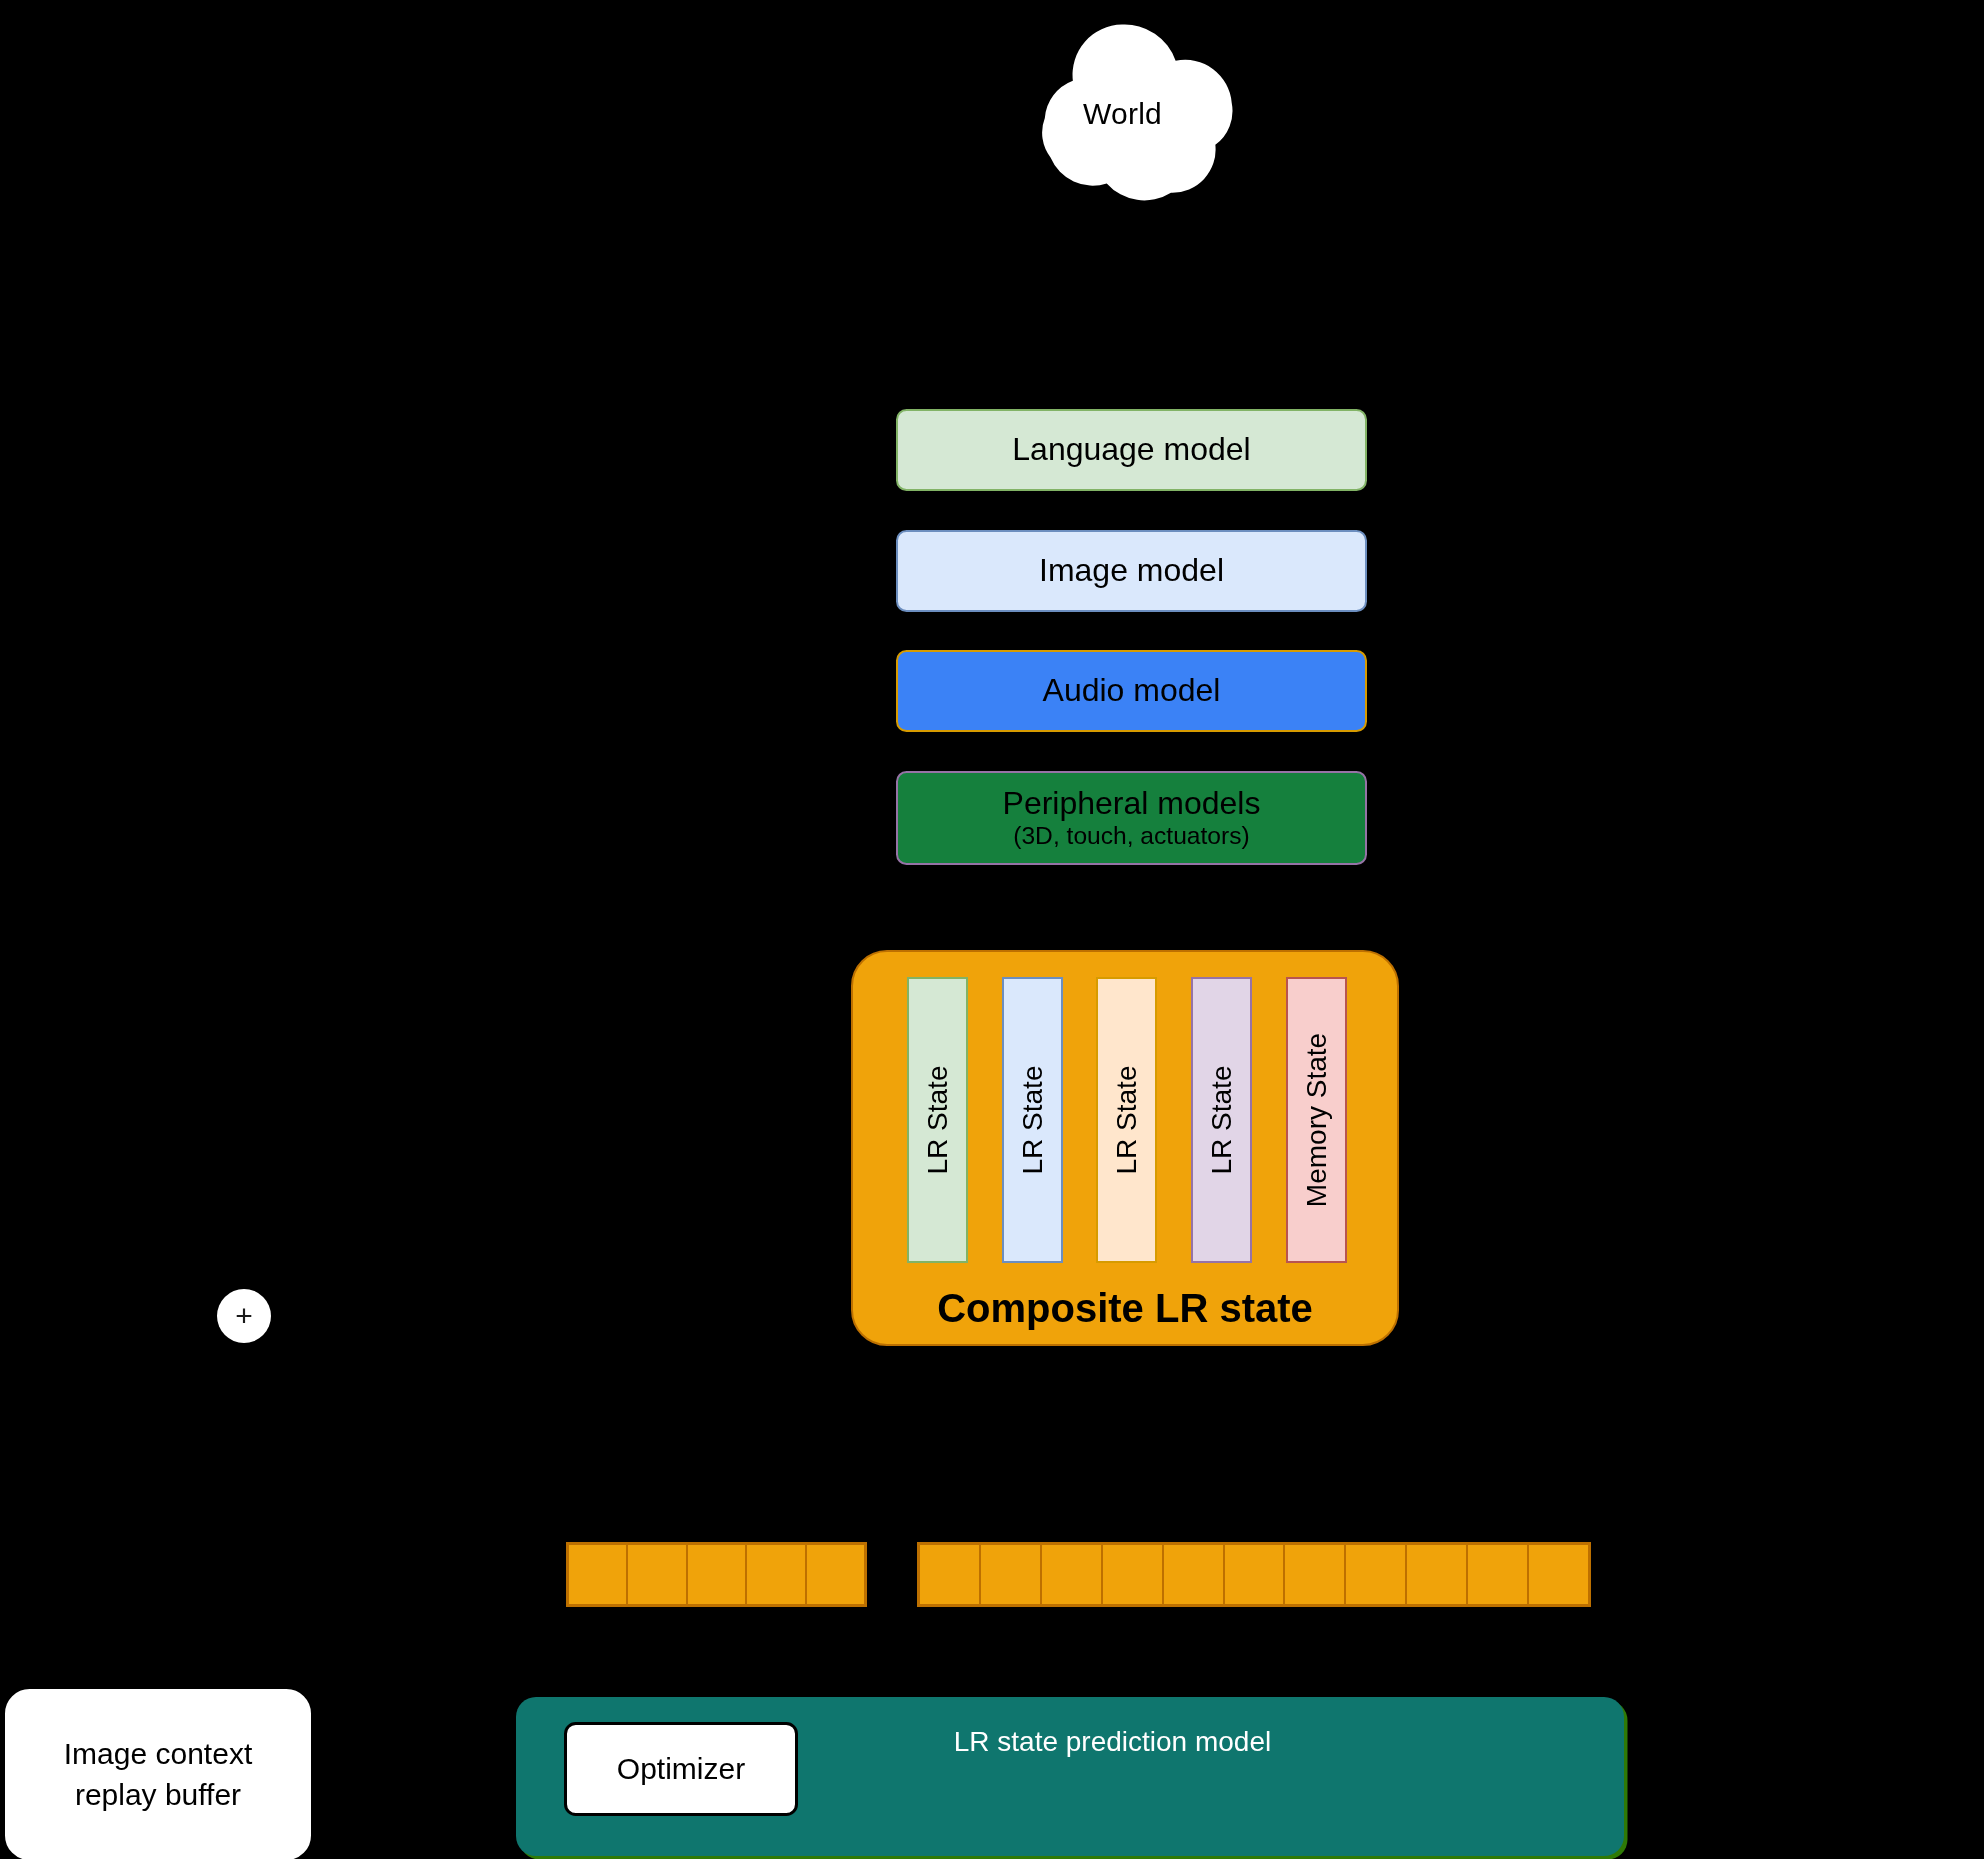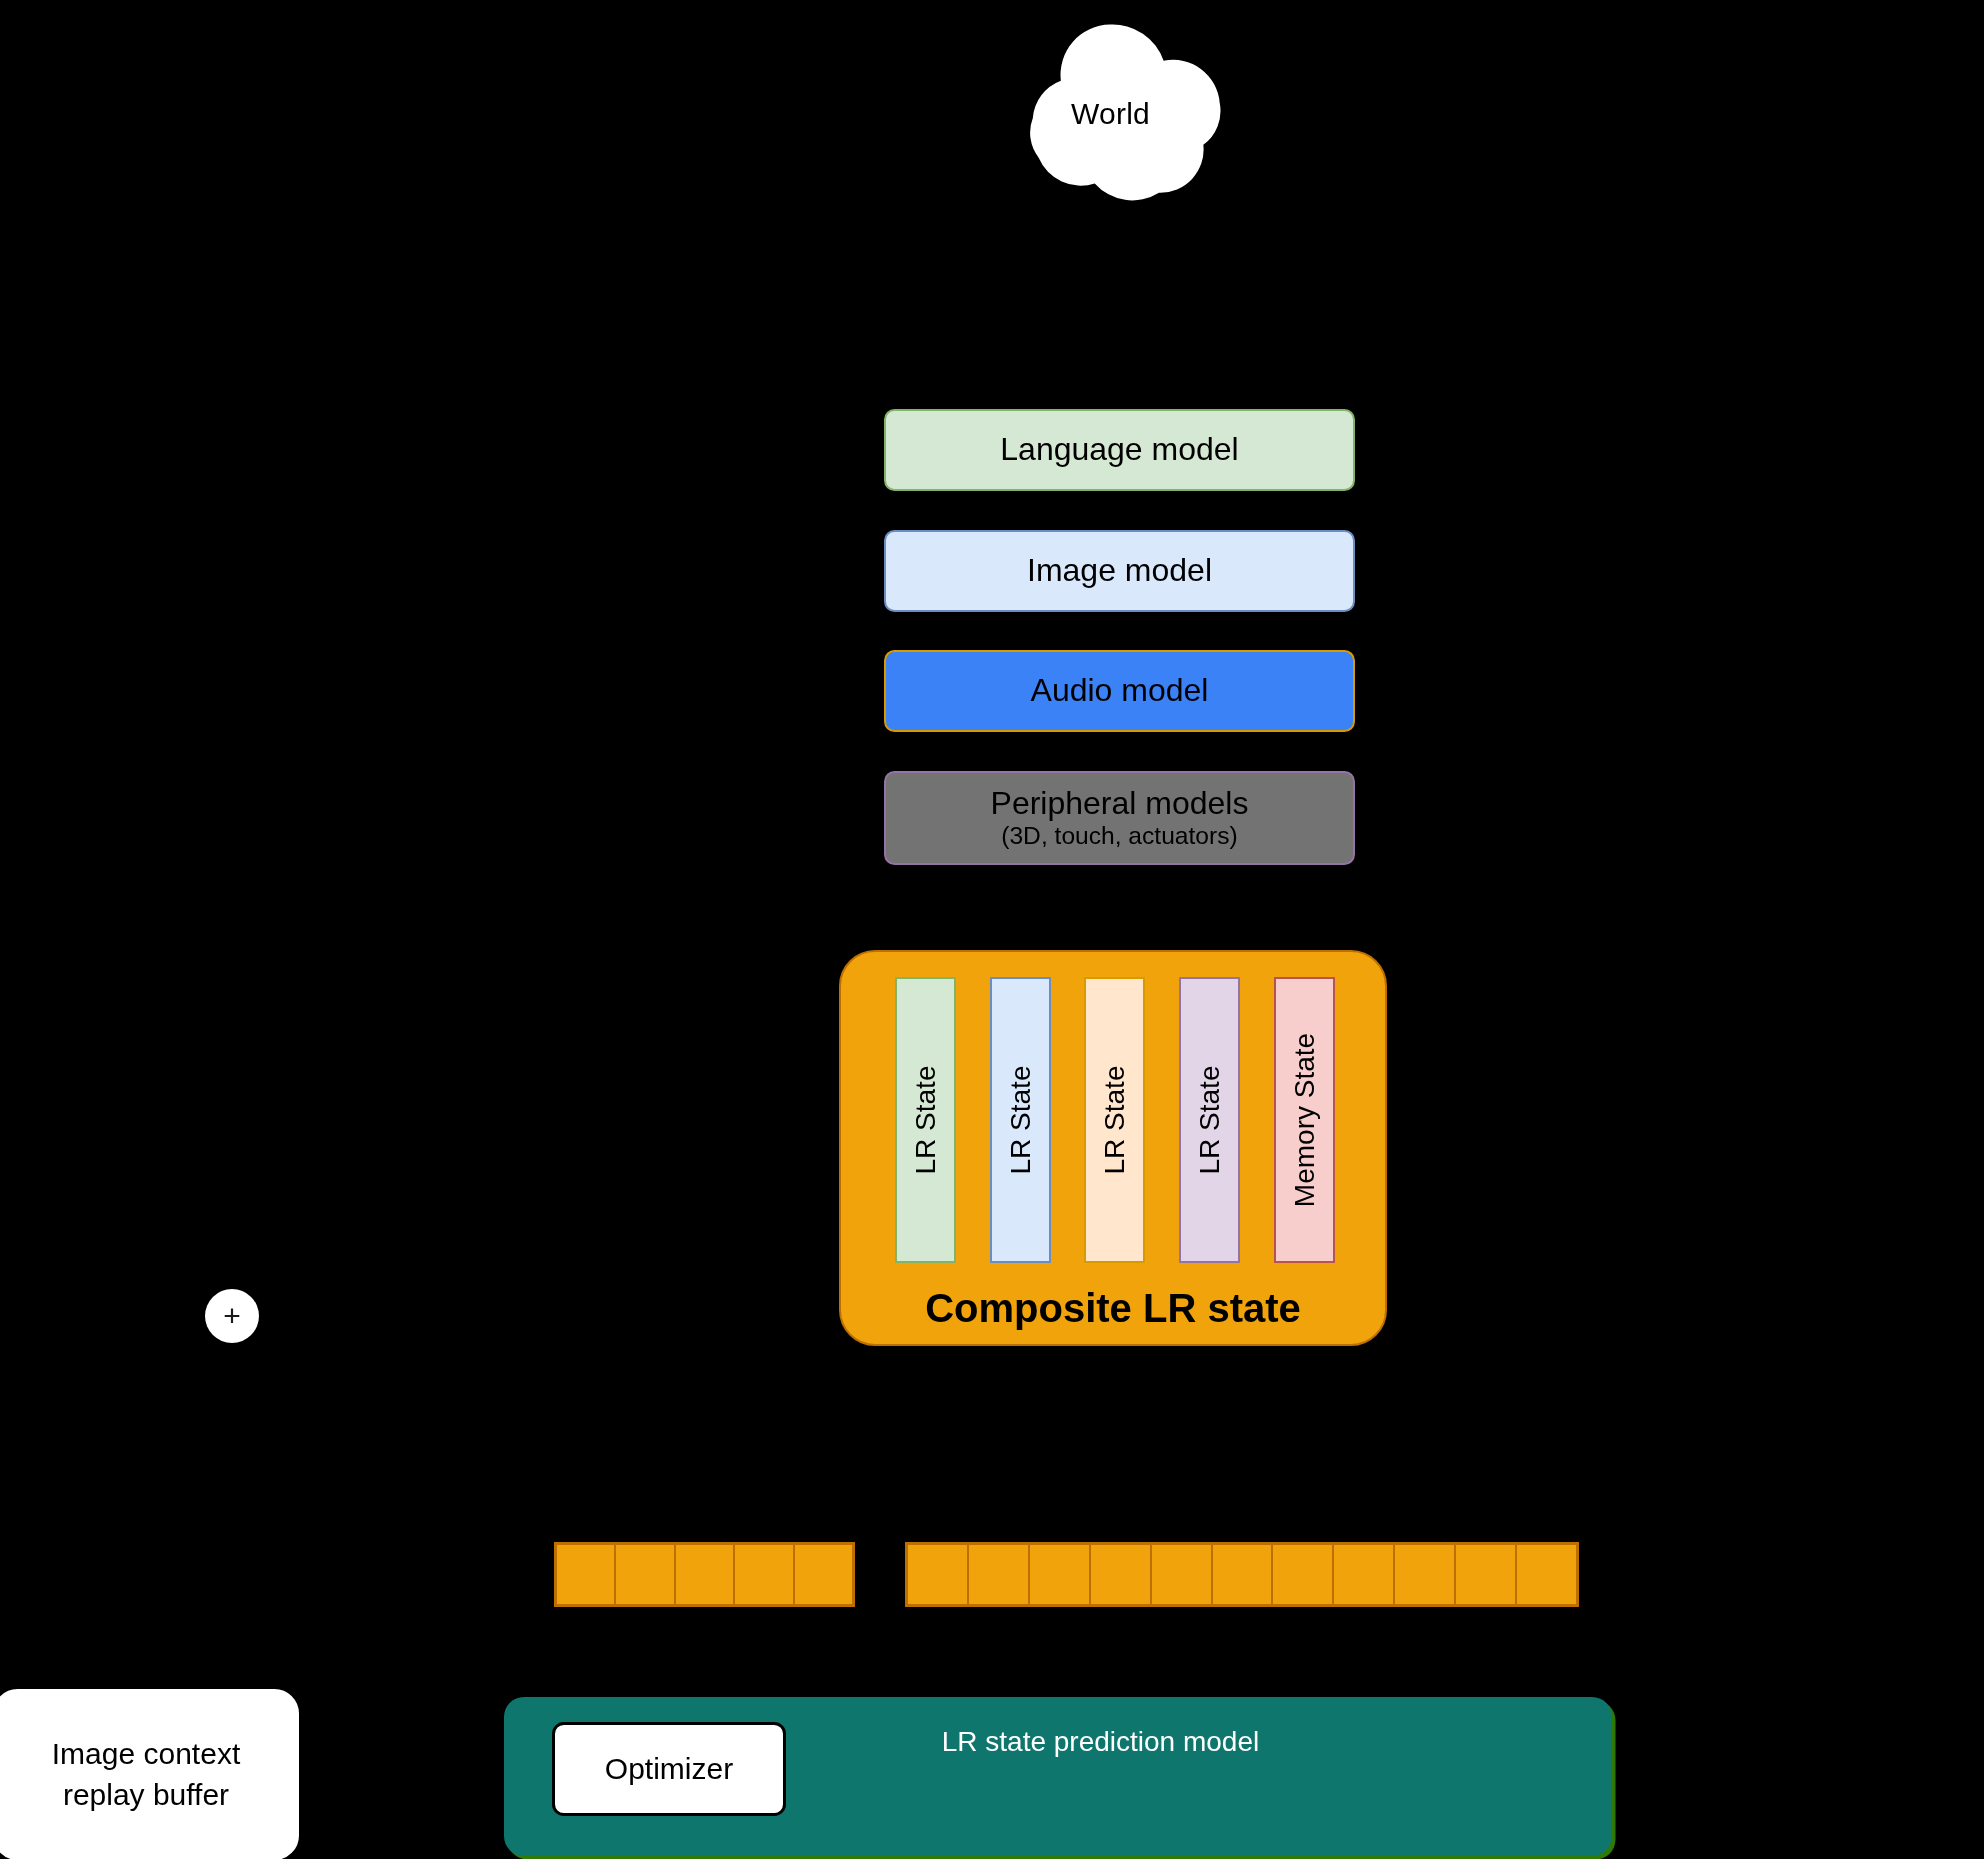--- a/index.html
+++ b/index.html
@@ -1,21 +1,21 @@
 <!DOCTYPE html>
 <html style="font-size:9.4px"><head>
 <meta charset="utf-8">
 <style>
   html,body{margin:0;padding:0;background:#000;}
   body{
     width:1985px;height:1859px;position:relative;overflow:hidden;
     font-family:"Liberation Sans", sans-serif;
     background:#000000;
   }
-  .stage{position:absolute;left:0;top:0;width:1606px;height:1859px;}
+  .stage{position:absolute;left:12px;top:0;width:1606px;height:1859px;}
 
   
   .cloud-wrap{position:absolute;left:947px;top:14.6px;width:327px;height:199px;}
   .cloud-wrap svg{display:block;width:327px;height:199px;}
   .cloud-label{
     position:absolute;left:0;top:0;width:327px;height:199px;
     display:flex;align-items:center;justify-content:center;
     color:#000;font-size:30px;letter-spacing:0.2px;
   }
 
@@ -26,21 +26,21 @@
     box-sizing:border-box;
     display:flex;flex-direction:column;align-items:center;justify-content:center;
     color:#000;
   }
   .mbox .t1{font-size:32px;line-height:1.12;}
   .mbox .t2{font-size:24.6px;line-height:1.15;}
 
   #box-language{top:409px;height:82px;background:#d5e8d4;border-color:#82b366;}
   #box-image{top:530px;height:82px;background:#dae8fc;border-color:#6c8ebf;}
   #box-audio{top:650px;height:82px;background:#3b82f6;border-color:#d79b00;}
-  #box-peripheral{top:771px;height:94px;background:#737373;border-color:#9673a6;}
+  #box-peripheral{top:771px;height:94px;background:#15803d;border-color:#9673a6;}
 
   
   #composite{
     position:absolute;left:839px;top:950px;width:548px;height:396px;
     background:#f0a30a;border:2.9px solid #bd7000;border-radius:36px;
     box-sizing:border-box;
   }
   .lrcol{
     position:absolute;top:24.6px;width:61px;height:286px;
     border-width:2.9px;border-style:solid;box-sizing:border-box;

